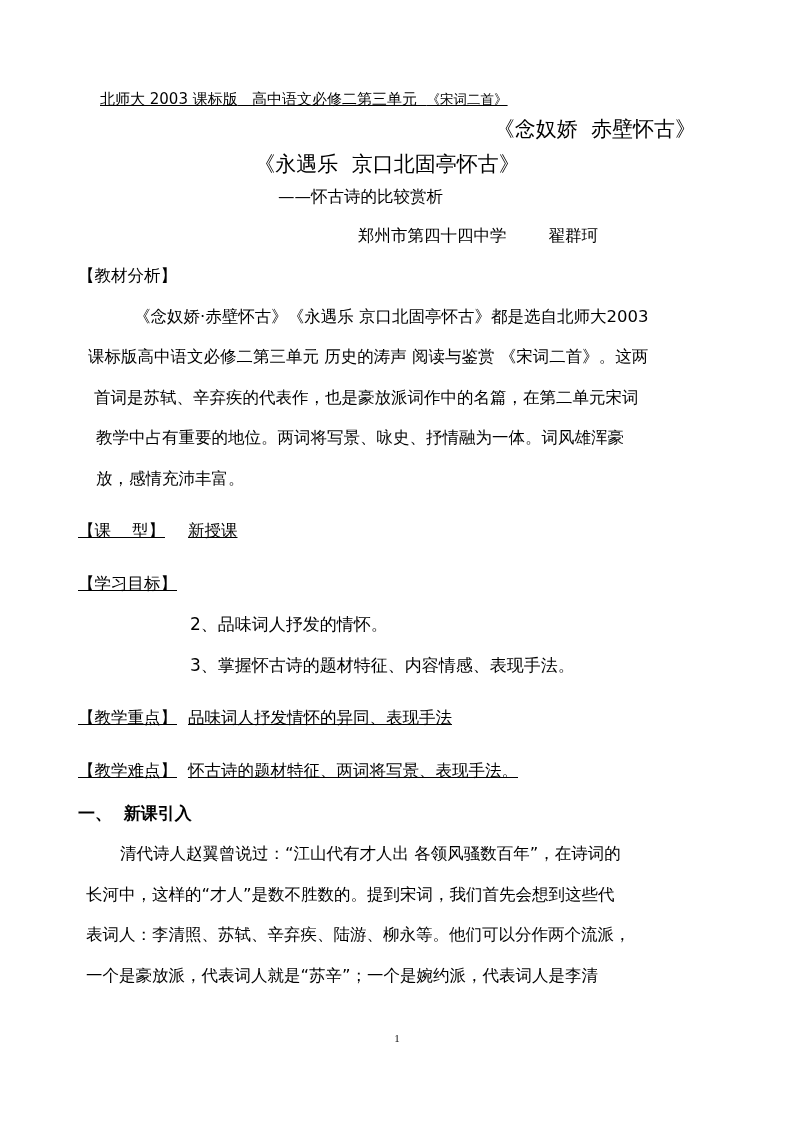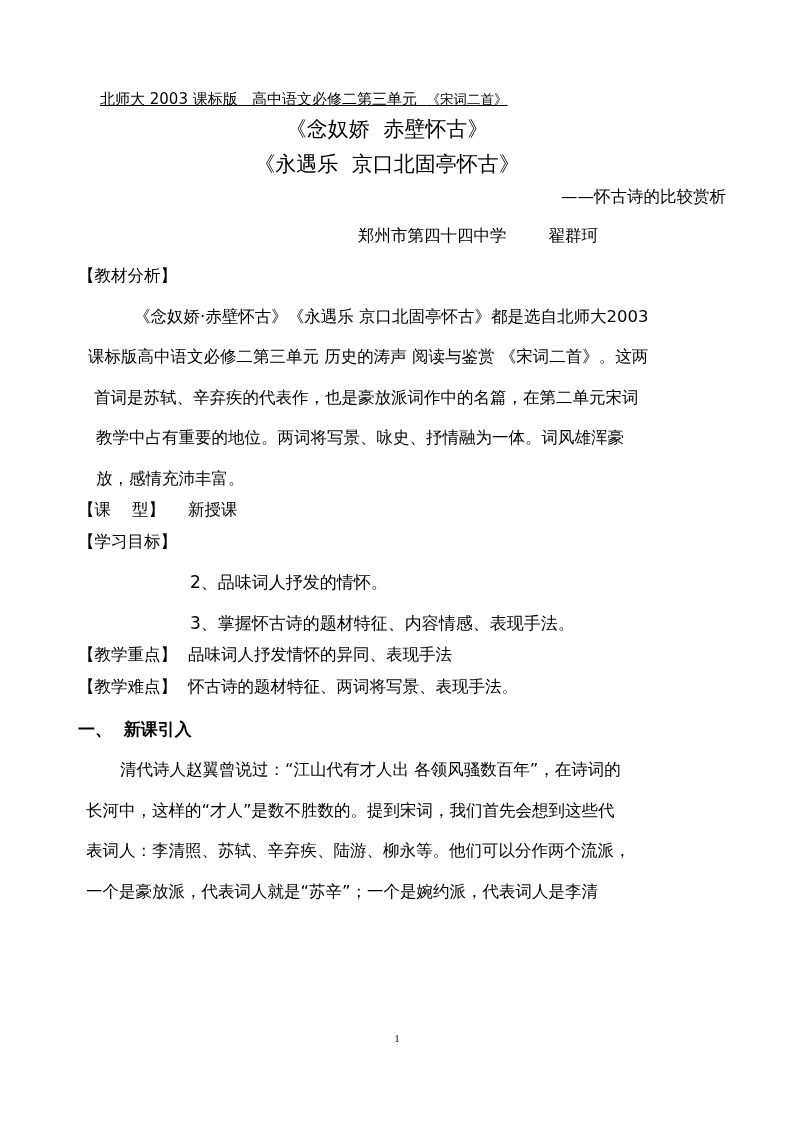--- a/index.html
+++ b/index.html
@@ -40,29 +40,29 @@
 
   
   .poem-title {
     font-size: 21px;
     line-height: 1.0;
     white-space: pre;
     margin: 0 0 14px 0;
     text-align: center;
     padding-right: 30px;
   }
-  .poem-title.t1 { margin-top: 4px; }
+  .poem-title.t1 { margin-top: 4px; text-align: right; }
 
   
   .subtitle {
     font-size: 16.5px;
     line-height: 1.0;
     white-space: pre;
     margin: 8px 0 0 0;
-    text-align: right;
+    text-align: left;
     padding-left: 200px;
   }
 
   
   .author-line {
     font-size: 16.5px;
     line-height: 1.0;
     white-space: pre;
     margin: 22px 0 0 0;
     padding-left: 280px;
@@ -75,22 +75,23 @@
     white-space: pre;
     margin: 24px 0 0 0;
   }
 
   
   .label-row {
     display: flex;
     align-items: flex-end;
     font-size: 16.5px;
     line-height: 1.0;
-    margin: 15px 0 0 0;
-    white-space: pre;
+    margin: 36px 0 0 0;
+    white-space: pre;
+    text-decoration: underline;
   }
   .label-row .lab {
     width: 110px;
     flex: 0 0 110px;
     white-space: pre;
   }
   .label-row .val {
     white-space: pre;
   }
 

